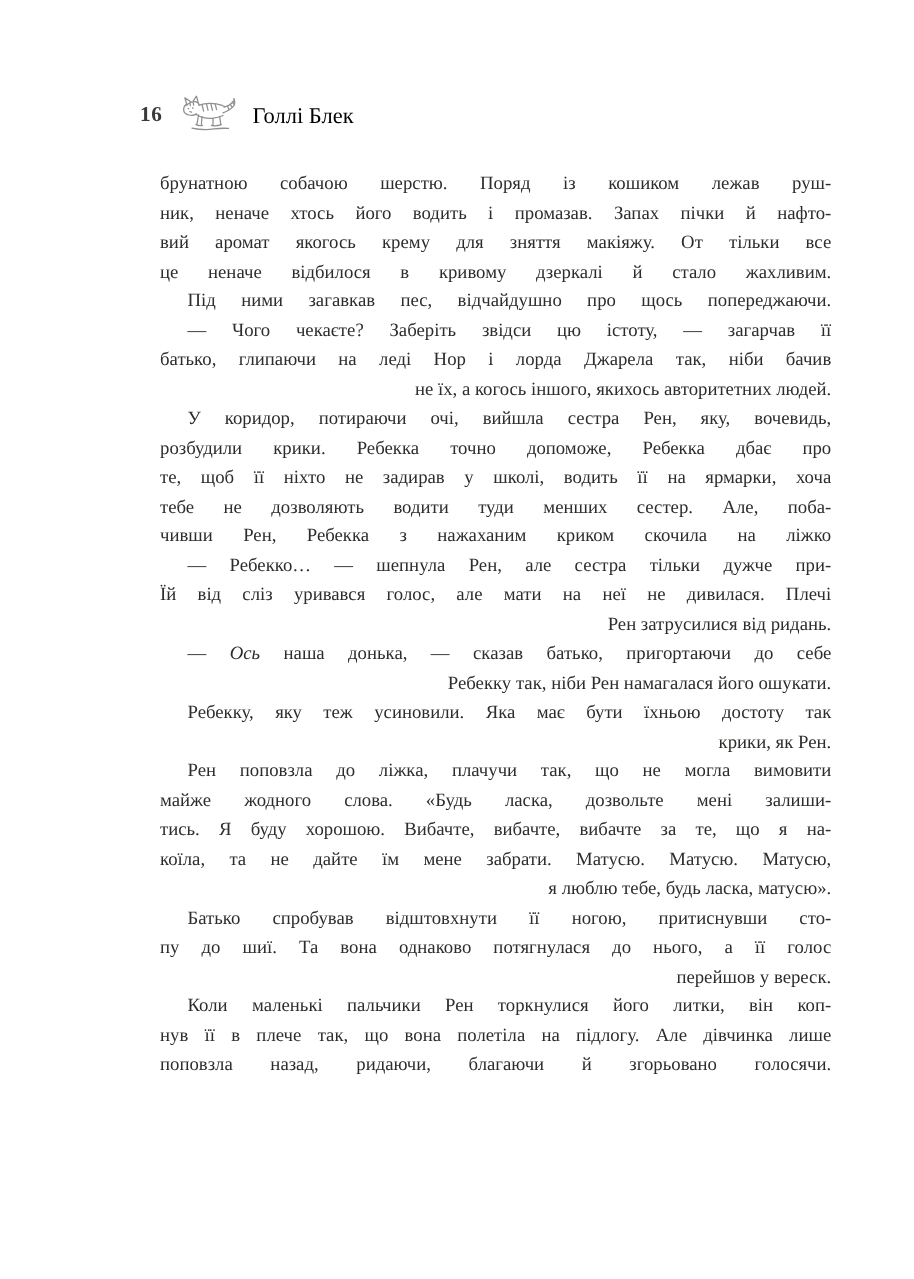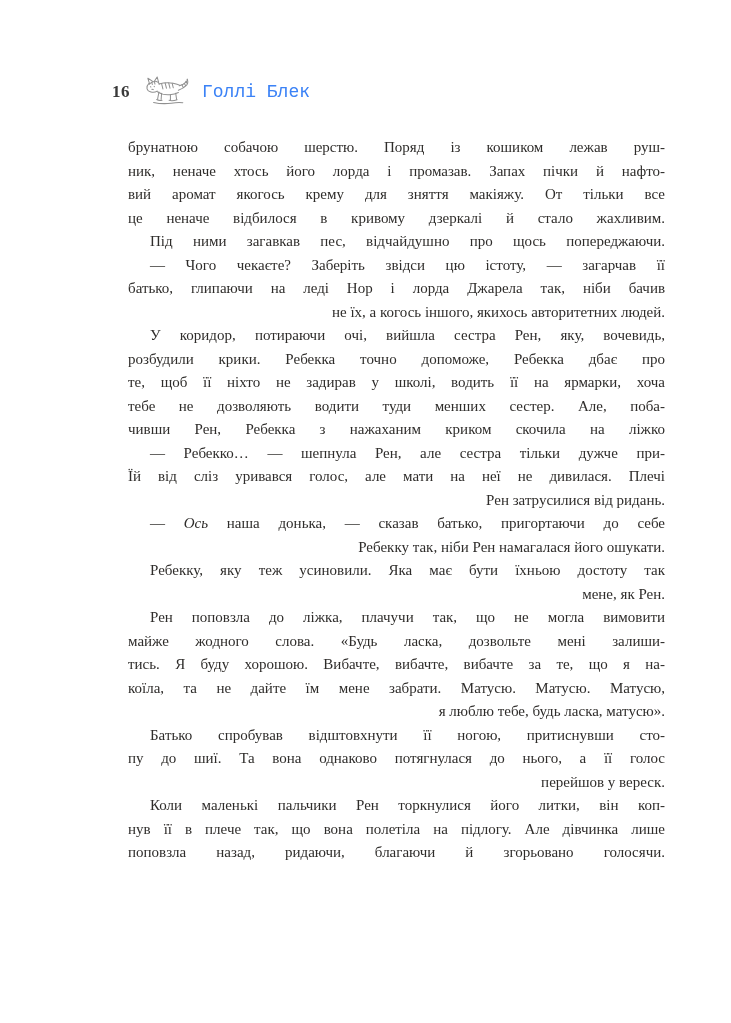--- a/index.html
+++ b/index.html
@@ -27,22 +27,21 @@
     letter-spacing: 0.5px;
   }
   .header-icon {
     margin-left: 13px;
     display: inline-flex;
     align-items: center;
   }
   .author {
     margin-left: 13px;
     font-size: 18px;
-    color: #3b82f6;
-    font-family: Liberation Mono, monospace;
+    color: #000000;
   }
   .body-text {
     position: absolute;
     top: 136px;
     left: 128px;
     width: 537px;
     font-size: 15px;
     line-height: 23.5px;
     color: #2f2d2b;
   }
@@ -92,21 +91,21 @@
 
         <path d="M12,30.8 Q22,33 32,31.6 Q40,30.6 45,31.2"></path>
       </svg>
     </span>
     <span class="author">Голлі Блек</span>
   </div>
 
   <div class="body-text">
       <div>
         <div class="line just">брунатною собачою шерстю. Поряд із кошиком лежав руш-</div>
-        <div class="line just">ник, неначе хтось його лорда і промазав. Запах пічки й нафто-</div>
+        <div class="line just">ник, неначе хтось його водить і промазав. Запах пічки й нафто-</div>
         <div class="line just">вий аромат якогось крему для зняття макіяжу. От тільки все</div>
         <div class="line just">це неначе відбилося в кривому дзеркалі й стало жахливим.</div>
       </div>
       <div>
         <div class="line just indent">Під ними загавкав пес, відчайдушно про щось попереджаючи.</div>
       </div>
       <div>
         <div class="line just indent">— Чого чекаєте? Заберіть звідси цю істоту, — загарчав її</div>
         <div class="line just">батько, глипаючи на леді Нор і лорда Джарела так, ніби бачив</div>
         <div class="line">не їх, а когось іншого, якихось авторитетних людей.</div>
@@ -122,21 +121,21 @@
         <div class="line just indent">— Ребекко… — шепнула Рен, але сестра тільки дужче при-</div>
         <div class="line just">Їй від сліз уривався голос, але мати на неї не дивилася. Плечі</div>
         <div class="line">Рен затрусилися від ридань.</div>
       </div>
       <div>
         <div class="line just indent"><span>— </span><span class="it">Ось</span><span> наша донька, — сказав батько, пригортаючи до себе</span></div>
         <div class="line">Ребекку так, ніби Рен намагалася його ошукати.</div>
       </div>
       <div>
         <div class="line just indent">Ребекку, яку теж усиновили. Яка має бути їхньою достоту так</div>
-        <div class="line">мене, як Рен.</div>
+        <div class="line">крики, як Рен.</div>
       </div>
       <div>
         <div class="line just indent">Рен поповзла до ліжка, плачучи так, що не могла вимовити</div>
         <div class="line just">майже жодного слова. «Будь ласка, дозвольте мені залиши-</div>
         <div class="line just">тись. Я буду хорошою. Вибачте, вибачте, вибачте за те, що я на-</div>
         <div class="line just">коїла, та не дайте їм мене забрати. Матусю. Матусю. Матусю,</div>
         <div class="line">я люблю тебе, будь ласка, матусю».</div>
       </div>
       <div>
         <div class="line just indent">Батько спробував відштовхнути її ногою, притиснувши сто-</div>

